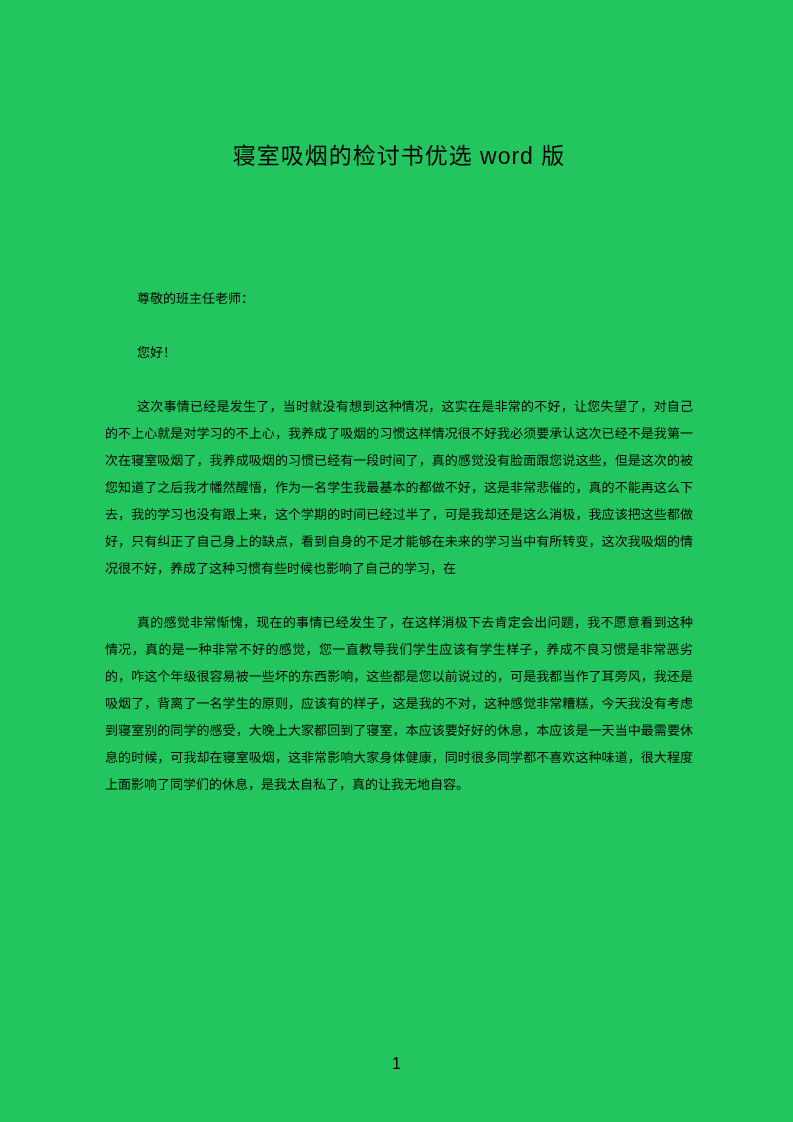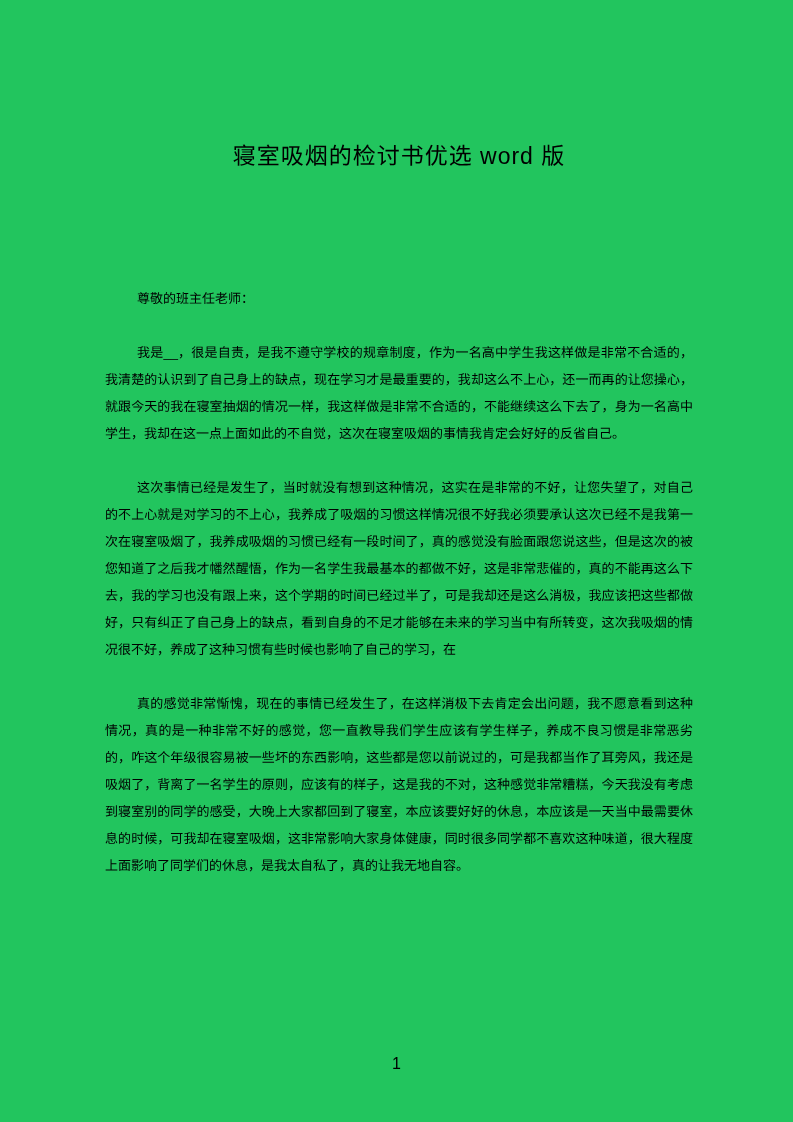--- a/index.html
+++ b/index.html
@@ -54,22 +54,22 @@
 </style>
 </head>
 <body>
 
 <div class="doc-page">
   <div class="doc-content">
     <h1 class="doc-title">寝室吸烟的检讨书优选 word 版</h1>
 
     <p class="doc-line greeting">尊敬的班主任老师：</p>
 
+    <p class="doc-line">您好！</p>
 
-    <p class="doc-para">我是__，很是自责，是我不遵守学校的规章制度，作为一名高中学生我这样做是非常不合适的，我清楚的认识到了自己身上的缺点，现在学习才是最重要的，我却这么不上心，还一而再的让您操心，就跟今天的我在寝室抽烟的情况一样，我这样做是非常不合适的，不能继续这么下去了，身为一名高中学生，我却在这一点上面如此的不自觉，这次在寝室吸烟的事情我肯定会好好的反省自己。</p>
 
     <p class="doc-para">这次事情已经是发生了，当时就没有想到这种情况，这实在是非常的不好，让您失望了，对自己的不上心就是对学习的不上心，我养成了吸烟的习惯这样情况很不好我必须要承认这次已经不是我第一次在寝室吸烟了，我养成吸烟的习惯已经有一段时间了，真的感觉没有脸面跟您说这些，但是这次的被您知道了之后我才幡然醒悟，作为一名学生我最基本的都做不好，这是非常悲催的，真的不能再这么下去，我的学习也没有跟上来，这个学期的时间已经过半了，可是我却还是这么消极，我应该把这些都做好，只有纠正了自己身上的缺点，看到自身的不足才能够在未来的学习当中有所转变，这次我吸烟的情况很不好，养成了这种习惯有些时候也影响了自己的学习，在</p>
 
     <p class="doc-para">真的感觉非常惭愧，现在的事情已经发生了，在这样消极下去肯定会出问题，我不愿意看到这种情况，真的是一种非常不好的感觉，您一直教导我们学生应该有学生样子，养成不良习惯是非常恶劣的，咋这个年级很容易被一些坏的东西影响，这些都是您以前说过的，可是我都当作了耳旁风，我还是吸烟了，背离了一名学生的原则，应该有的样子，这是我的不对，这种感觉非常糟糕，今天我没有考虑到寝室别的同学的感受，大晚上大家都回到了寝室，本应该要好好的休息，本应该是一天当中最需要休息的时候，可我却在寝室吸烟，这非常影响大家身体健康，同时很多同学都不喜欢这种味道，很大程度上面影响了同学们的休息，是我太自私了，真的让我无地自容。</p>
   </div>
 
   <div class="page-number">1</div>
 </div>
 
 </body></html>

